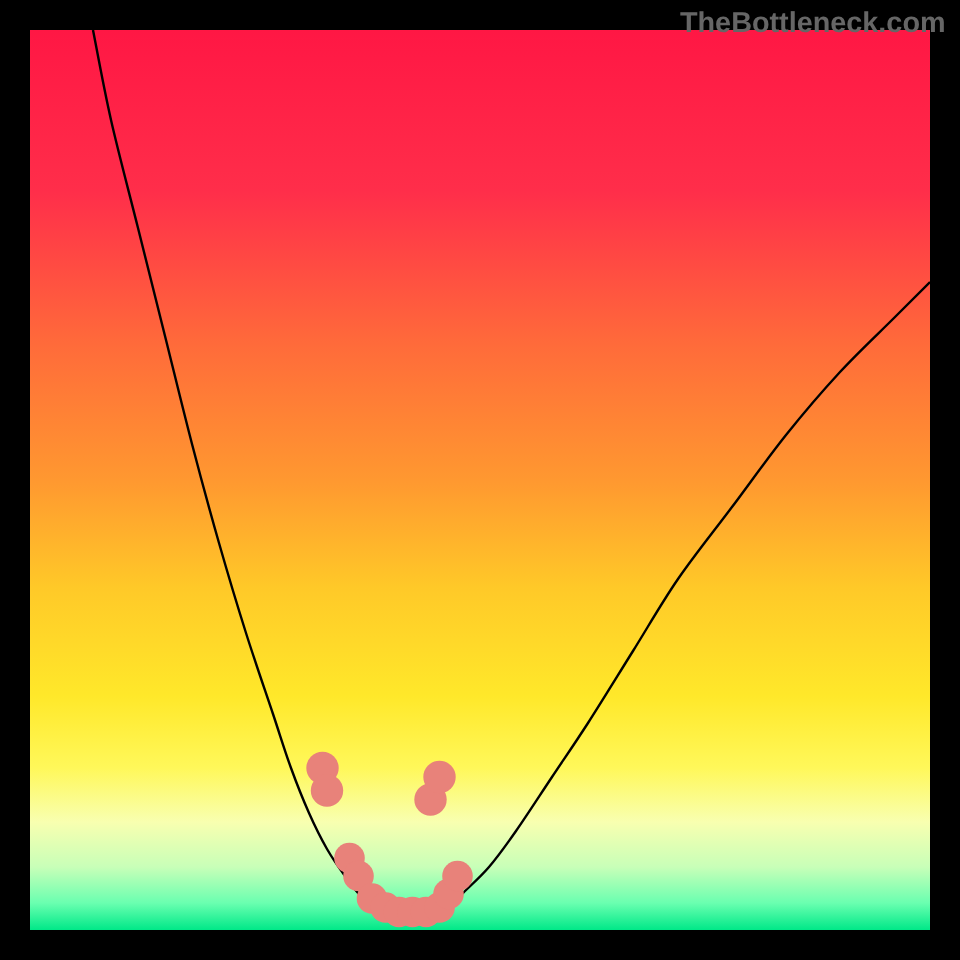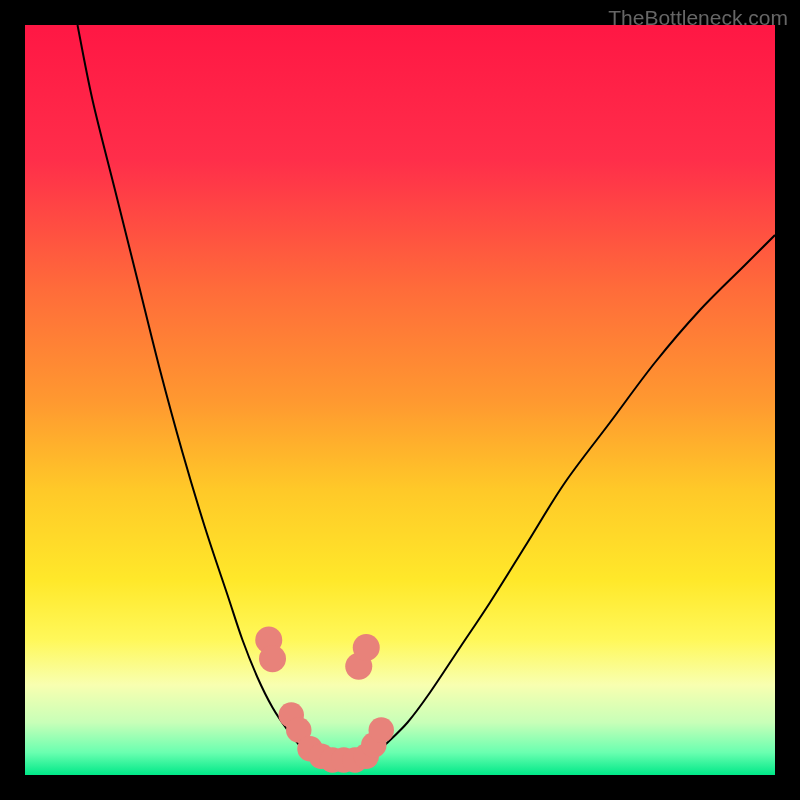--- a/index.html
+++ b/index.html
@@ -12,23 +12,24 @@
       height: 800px;
       background: #000;
       position: relative;
       overflow: hidden;
     }
     .watermark {
       position: absolute;
       top: 6px;
       right: 12px;
       font-family: Arial, sans-serif;
-      font-size: 21px;
+      font-size: 24px;
       color: #666;
       z-index: 10;
+      font-weight: bold;
     }
     .chart-container {
       position: absolute;
       top: 25px;
       left: 25px;
       width: 750px;
       height: 750px;
     }
     svg {
       width: 100%;

